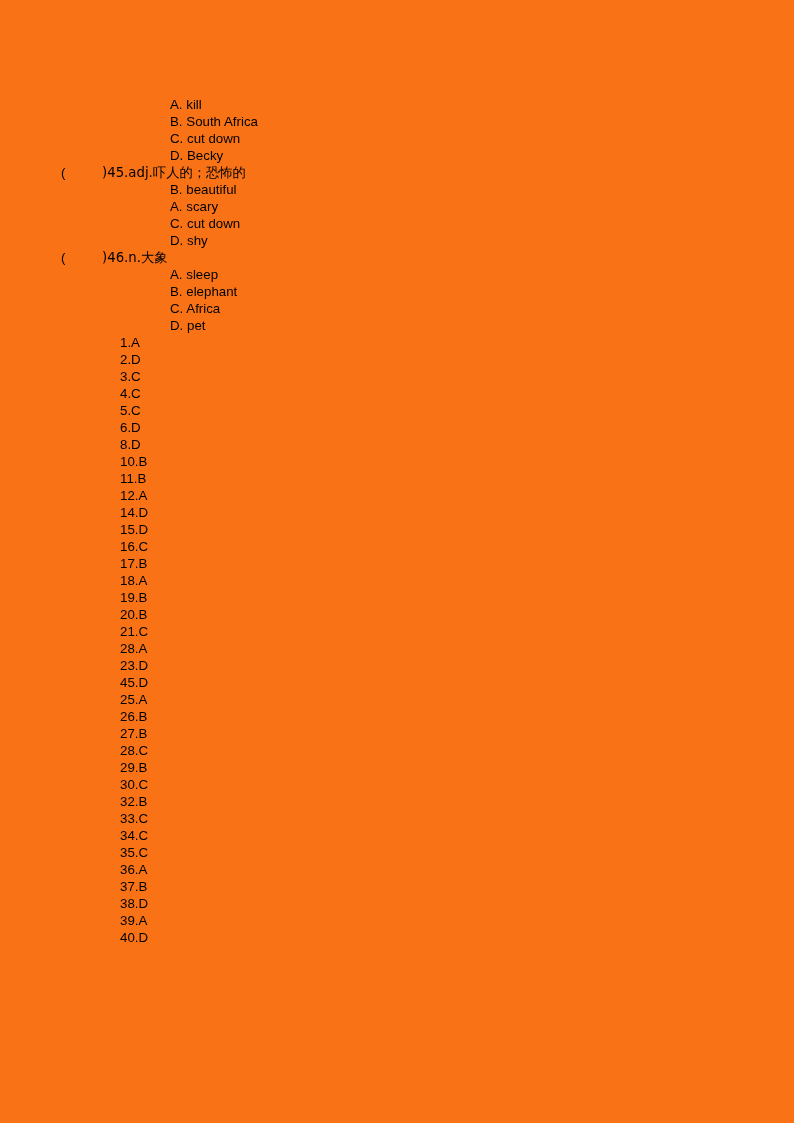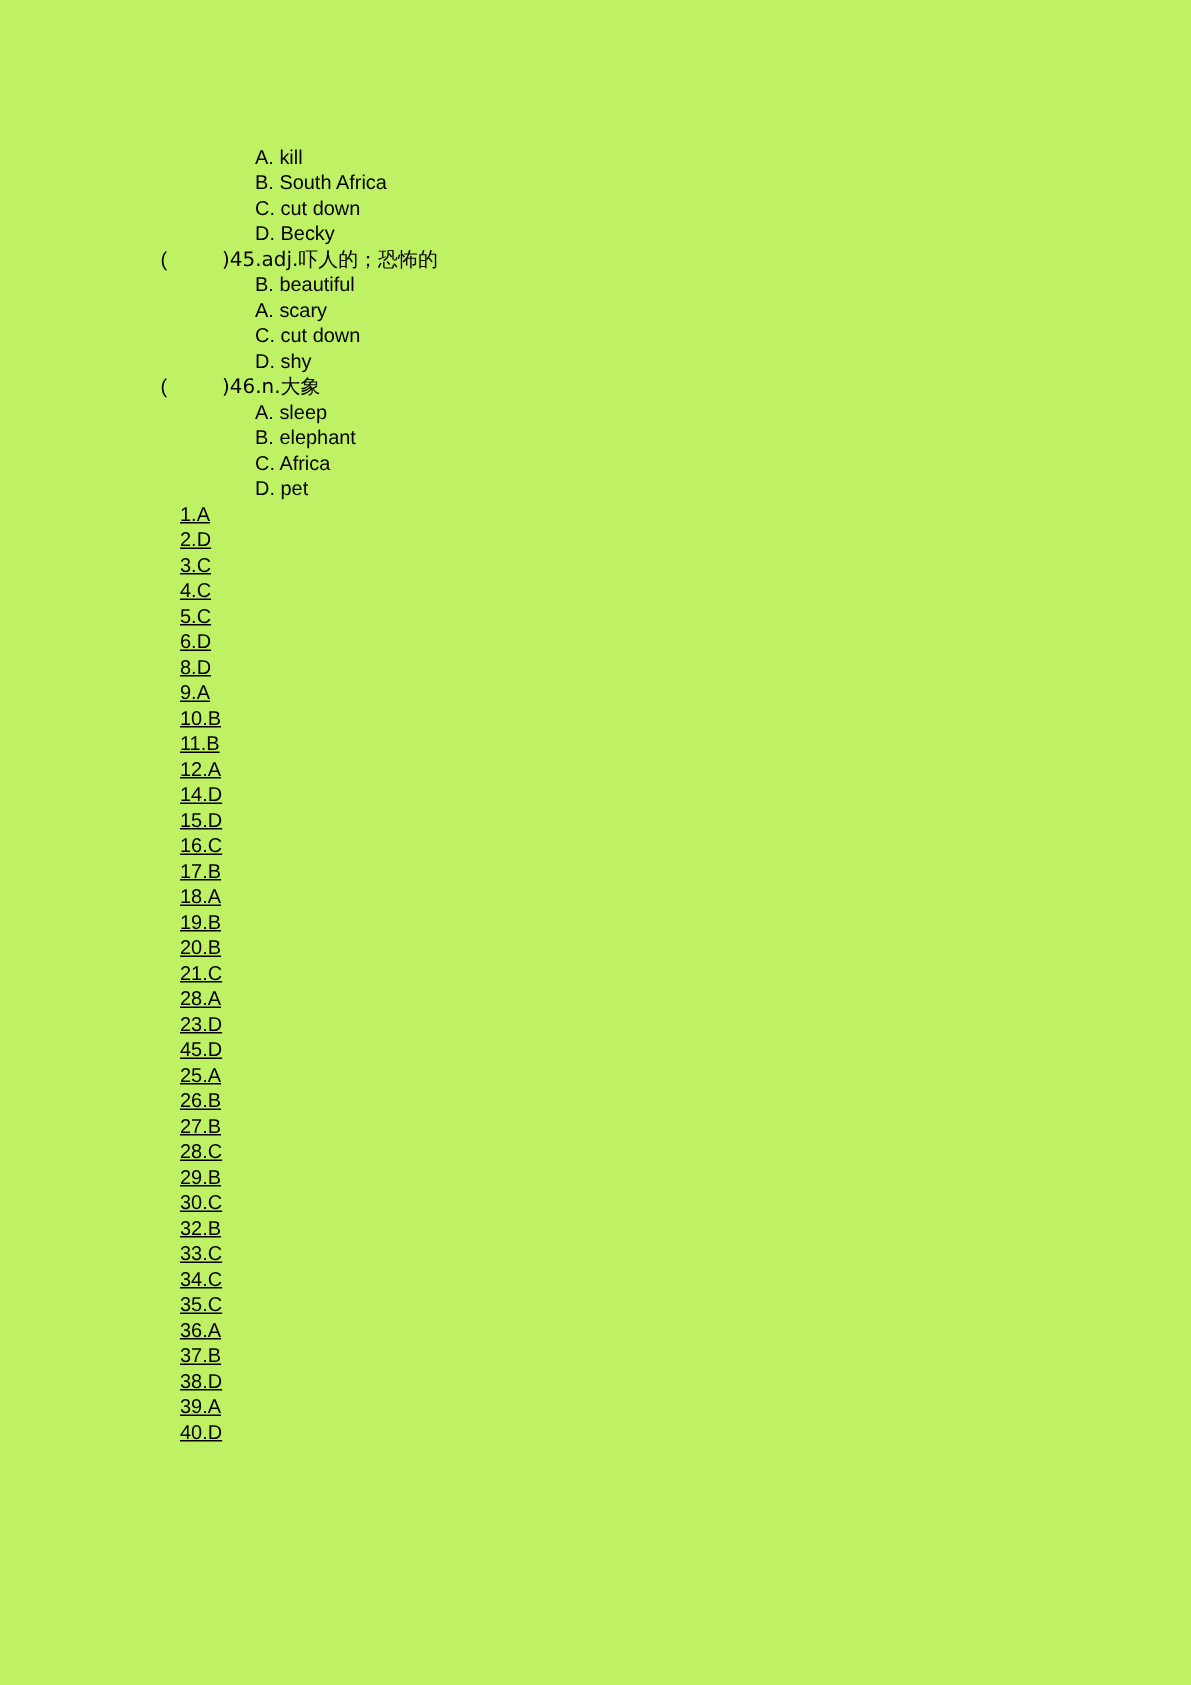--- a/index.html
+++ b/index.html
@@ -9,21 +9,21 @@
     background: #ffffff;
   }
   body {
     font-family: "Liberation Sans", "DejaVu Sans", sans-serif;
     color: #000000;
   }
   #page {
     position: relative;
     width: 794px;
     height: 1123px;
-    background: #bef264;
+    background: #f97316;
     overflow: hidden;
     box-sizing: border-box;
   }
   .content {
     position: absolute;
     left: 0;
     top: 0;
     width: 794px;
   }
   
@@ -36,40 +36,39 @@
     line-height: 17px;
     font-size: 13.3px;
     white-space: pre;
     margin: 0;
     padding: 0;
   }
   .option-line {
     padding-left: 170px;
   }
   .question-line {
-    padding-left: 107px;
+    padding-left: 61px;
   }
   .paren-open {
     display: inline-block;
     width: 41px;
   }
   .cjk {
     font-family: "DejaVu Sans", "Liberation Sans", sans-serif;
   }
   
   .answer-line {
     padding-left: 120px;
     height: 17px;
     line-height: 17px;
     font-size: 13.3px;
     white-space: pre;
     margin: 0;
     padding-top: 0;
     padding-bottom: 0;
-    text-decoration: underline;
   }
   .spacer-top { height: 96px; }
 </style>
 </head>
 <body>
 
 <div id="page">
   <div class="content">
 
     <div class="spacer-top"></div>
@@ -98,21 +97,20 @@
       </div>
 
     <div id="answerkey-container">
         <div class="answer-line">1.A</div>
         <div class="answer-line">2.D</div>
         <div class="answer-line">3.C</div>
         <div class="answer-line">4.C</div>
         <div class="answer-line">5.C</div>
         <div class="answer-line">6.D</div>
         <div class="answer-line">8.D</div>
-        <div class="answer-line">9.A</div>
         <div class="answer-line">10.B</div>
         <div class="answer-line">11.B</div>
         <div class="answer-line">12.A</div>
         <div class="answer-line">14.D</div>
         <div class="answer-line">15.D</div>
         <div class="answer-line">16.C</div>
         <div class="answer-line">17.B</div>
         <div class="answer-line">18.A</div>
         <div class="answer-line">19.B</div>
         <div class="answer-line">20.B</div>

